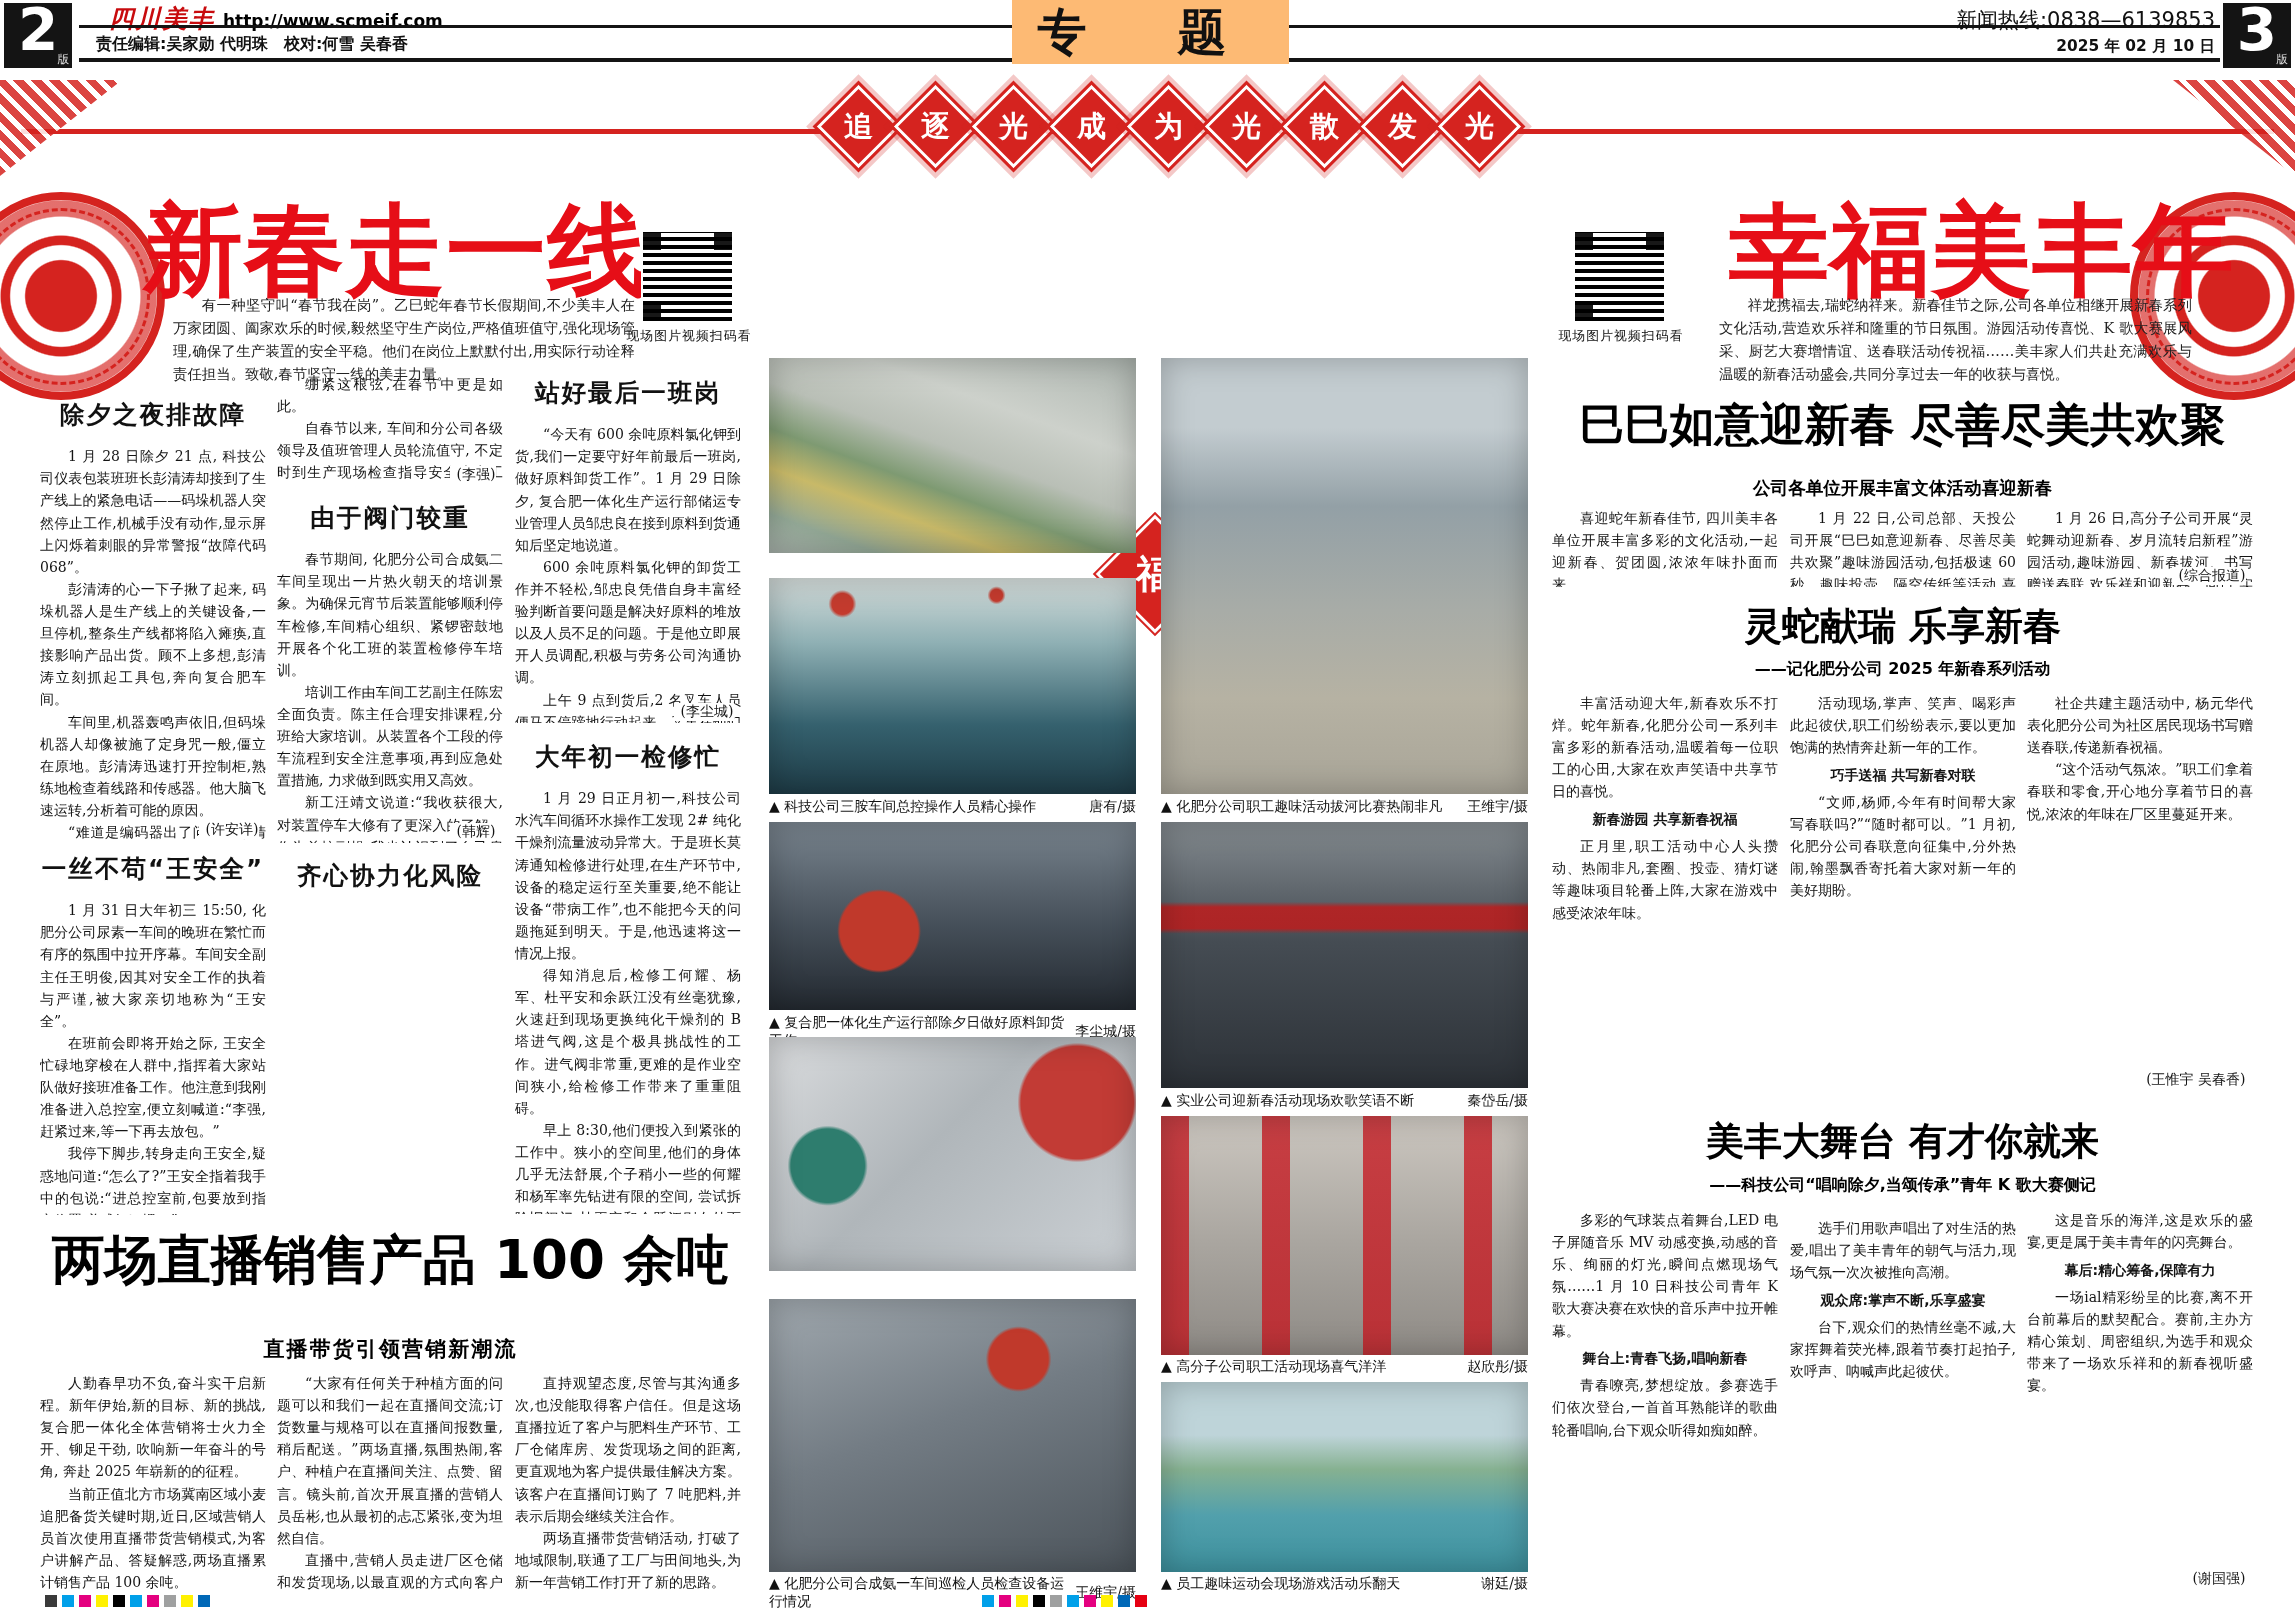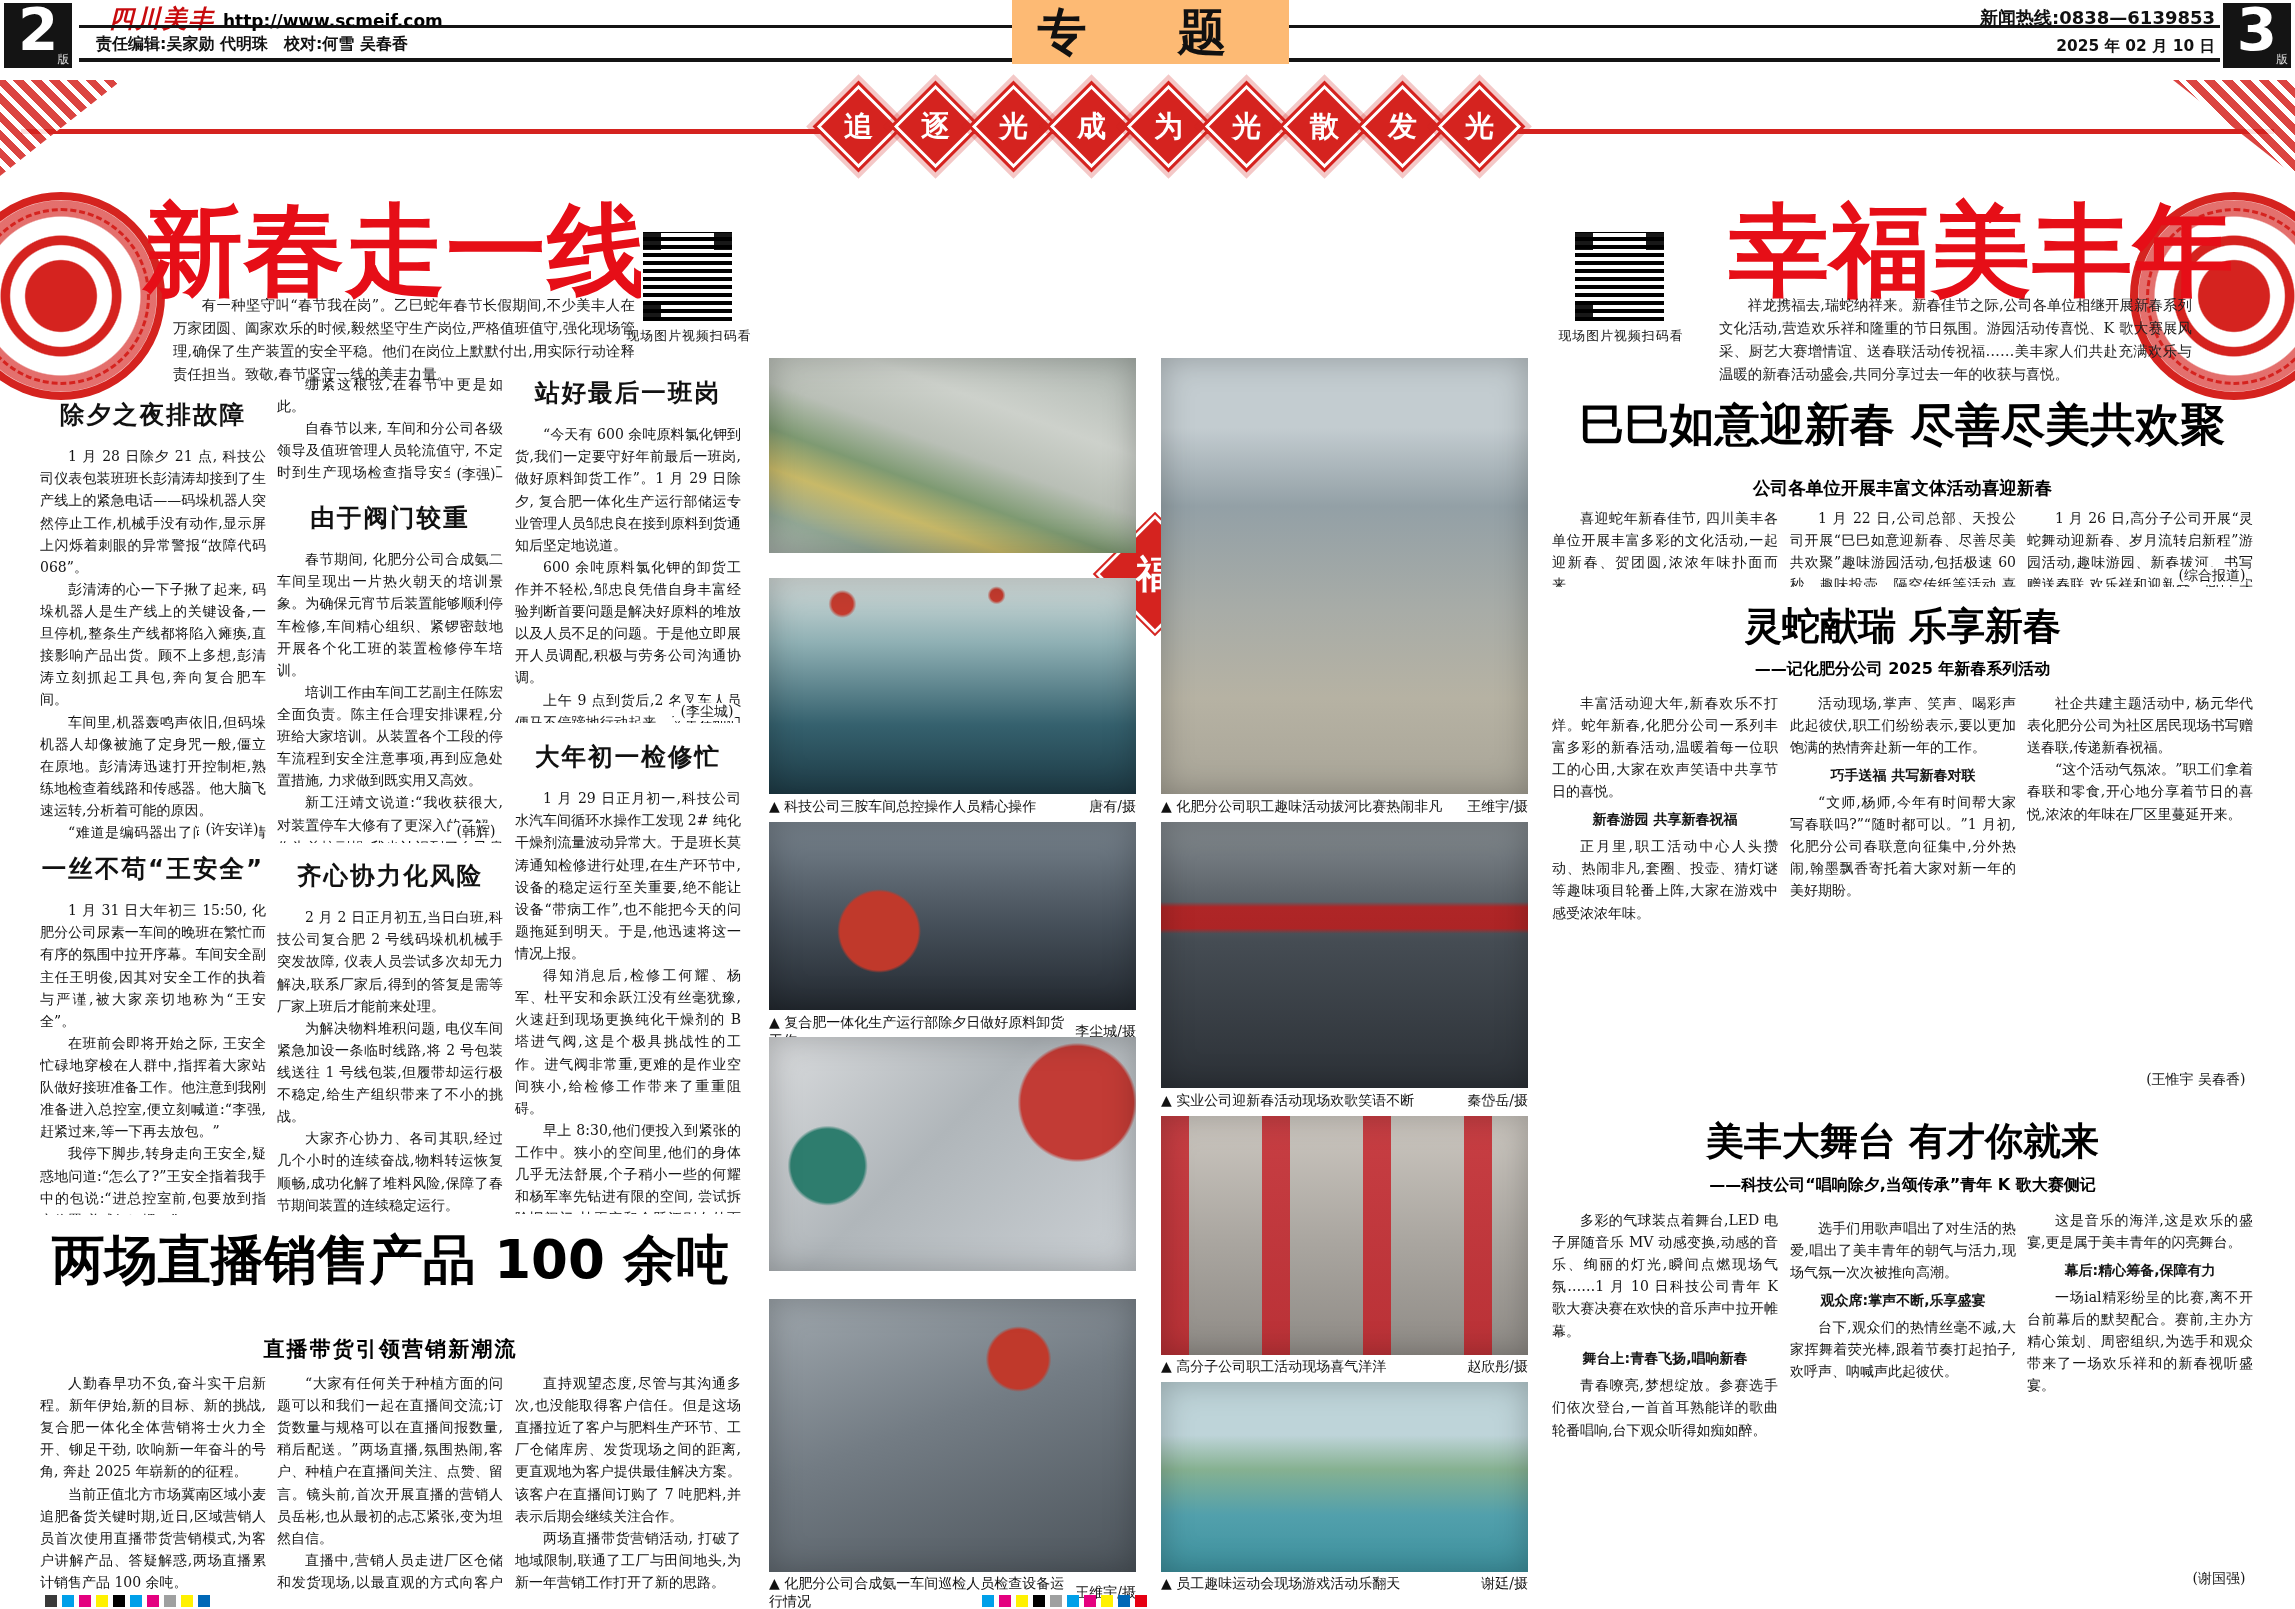--- a/index.html
+++ b/index.html
@@ -7,21 +7,21 @@
         font-family:"DejaVu Sans","Liberation Sans",sans-serif;color:#111;}
   .abs{position:absolute;}
   
   .pagebox{position:absolute;top:3.2px;width:68px;height:65px;background:#141414;color:#fff;}
   .pagebox .num{position:absolute;left:0;top:-7.5px;width:100%;text-align:center;font-size:58px;font-weight:bold;line-height:1.2;}
   .pagebox .ban{position:absolute;right:3.2px;bottom:1.1px;font-size:11.7px;color:#ddd;}
   .masthead-logo{font-size:24.5px;font-weight:900;color:#c80b0e;font-style:italic;letter-spacing:2.1px;font-family:"DejaVu Serif","Liberation Serif",serif;}
   .masthead-url{font-size:17px;color:#000;font-weight:bold;margin-left:7.5px;font-style:normal;}
   .hdr-rule{position:absolute;background:#141414;height:3.7px;}
   .editors{font-size:16px;font-weight:bold;color:#111;}
-  .hotline{font-size:18px;font-weight:bold;}
+  .hotline{font-size:21px;font-weight:normal;}
   .issuedate{font-size:15.4px;font-weight:bold;}
   .section-title{position:absolute;left:1012px;top:0;width:277px;height:64px;background:#fdba74;
       text-align:center;font-size:49px;font-weight:bold;letter-spacing:37px;line-height:64px;
       font-family:"DejaVu Serif","Liberation Serif",serif;z-index:5;}
   .sect-orn{position:absolute;top:15px;width:24.5px;height:33px;border:2.7px solid #d5231f;border-radius:50% 50% 50% 50%/60% 60% 40% 40%;opacity:.8;}
   
   .ribbon-line{position:absolute;left:21px;top:129px;width:2253px;height:4.8px;background:#d5231f;}
   .knot{position:absolute;top:97px;width:53px;height:53px;background:#d5231f;transform:rotate(45deg);
         border:3.2px solid #fff;outline:3.2px solid #d5231f;box-shadow:0 0 0 7.5px rgba(213,35,31,.25);}
   .knot span{position:absolute;left:0;top:0;width:100%;height:100%;transform:rotate(-45deg);
@@ -200,25 +200,20 @@
     <div class="art-head">由于阀门较重</div>
     <div class="body26">
         <p>春节期间, 化肥分公司合成氨二车间呈现出一片热火朝天的培训景象。为确保元宵节后装置能够顺利停车检修,车间精心组织、紧锣密鼓地开展各个化工班的装置检修停车培训。</p>
         <p>培训工作由车间工艺副主任陈宏全面负责。陈主任合理安排课程,分班给大家培训。从装置各个工段的停车流程到安全注意事项,再到应急处置措施, 力求做到既实用又高效。</p>
         <p>新工汪靖文说道:“我收获很大, 对装置停车大修有了更深入的了解。作为总控副操,我也认识到了自己肩负的责任。”转化主操张高明感慨道:“每一次的培训都是一次知识的更新和技能的提升, 我们要把这些知识运用到实际工作中, 确保大修任务圆满完成。”</p>
       </div>
     <div class="byline">(韩辉)</div>
   </div>
   <div class="seg" style="left:277px;top:856px;width:226px;height:358px;">
     <div class="art-head">齐心协力化风险</div>
-    <div class="body26">
-        <p>2 月 2 日正月初五,当日白班,科技公司复合肥 2 号线码垛机机械手突发故障, 仪表人员尝试多次却无力解决,联系厂家后,得到的答复是需等厂家上班后才能前来处理。</p>
-        <p>为解决物料堆积问题, 电仪车间紧急加设一条临时线路,将 2 号包装线送往 1 号线包装,但履带却运行极不稳定,给生产组织带来了不小的挑战。</p>
-        <p>大家齐心协力、各司其职,经过几个小时的连续奋战,物料转运恢复顺畅,成功化解了堆料风险,保障了春节期间装置的连续稳定运行。</p>
-      </div>
   </div>
 
   <div class="seg" style="left:515px;top:373px;width:226px;height:350px;">
     <div class="art-head">站好最后一班岗</div>
     <div class="body26">
         <p>“今天有 600 余吨原料氯化钾到货,我们一定要守好年前最后一班岗,做好原料卸货工作”。1 月 29 日除夕, 复合肥一体化生产运行部储运专业管理人员邹忠良在接到原料到货通知后坚定地说道。</p>
         <p>600 余吨原料氯化钾的卸货工作并不轻松,邹忠良凭借自身丰富经验判断首要问题是解决好原料的堆放以及人员不足的问题。于是他立即展开人员调配,积极与劳务公司沟通协调。</p>
         <p>上午 9 点到货后,2 名叉车人员便马不停蹄地行动起来。叉车在他们的操控下快速而又精准地叉起一车又一车原料,开始了紧张的转移工作。保管人员则站在寒风中,不敢有丝毫懈怠,全神贯注地有序指挥叉车将原料转移到仓库, 眼睛紧紧盯着每一个操作环节,以保障卸货安全、通畅。</p>
       </div>
     <div class="byline">(李尘城)</div>

